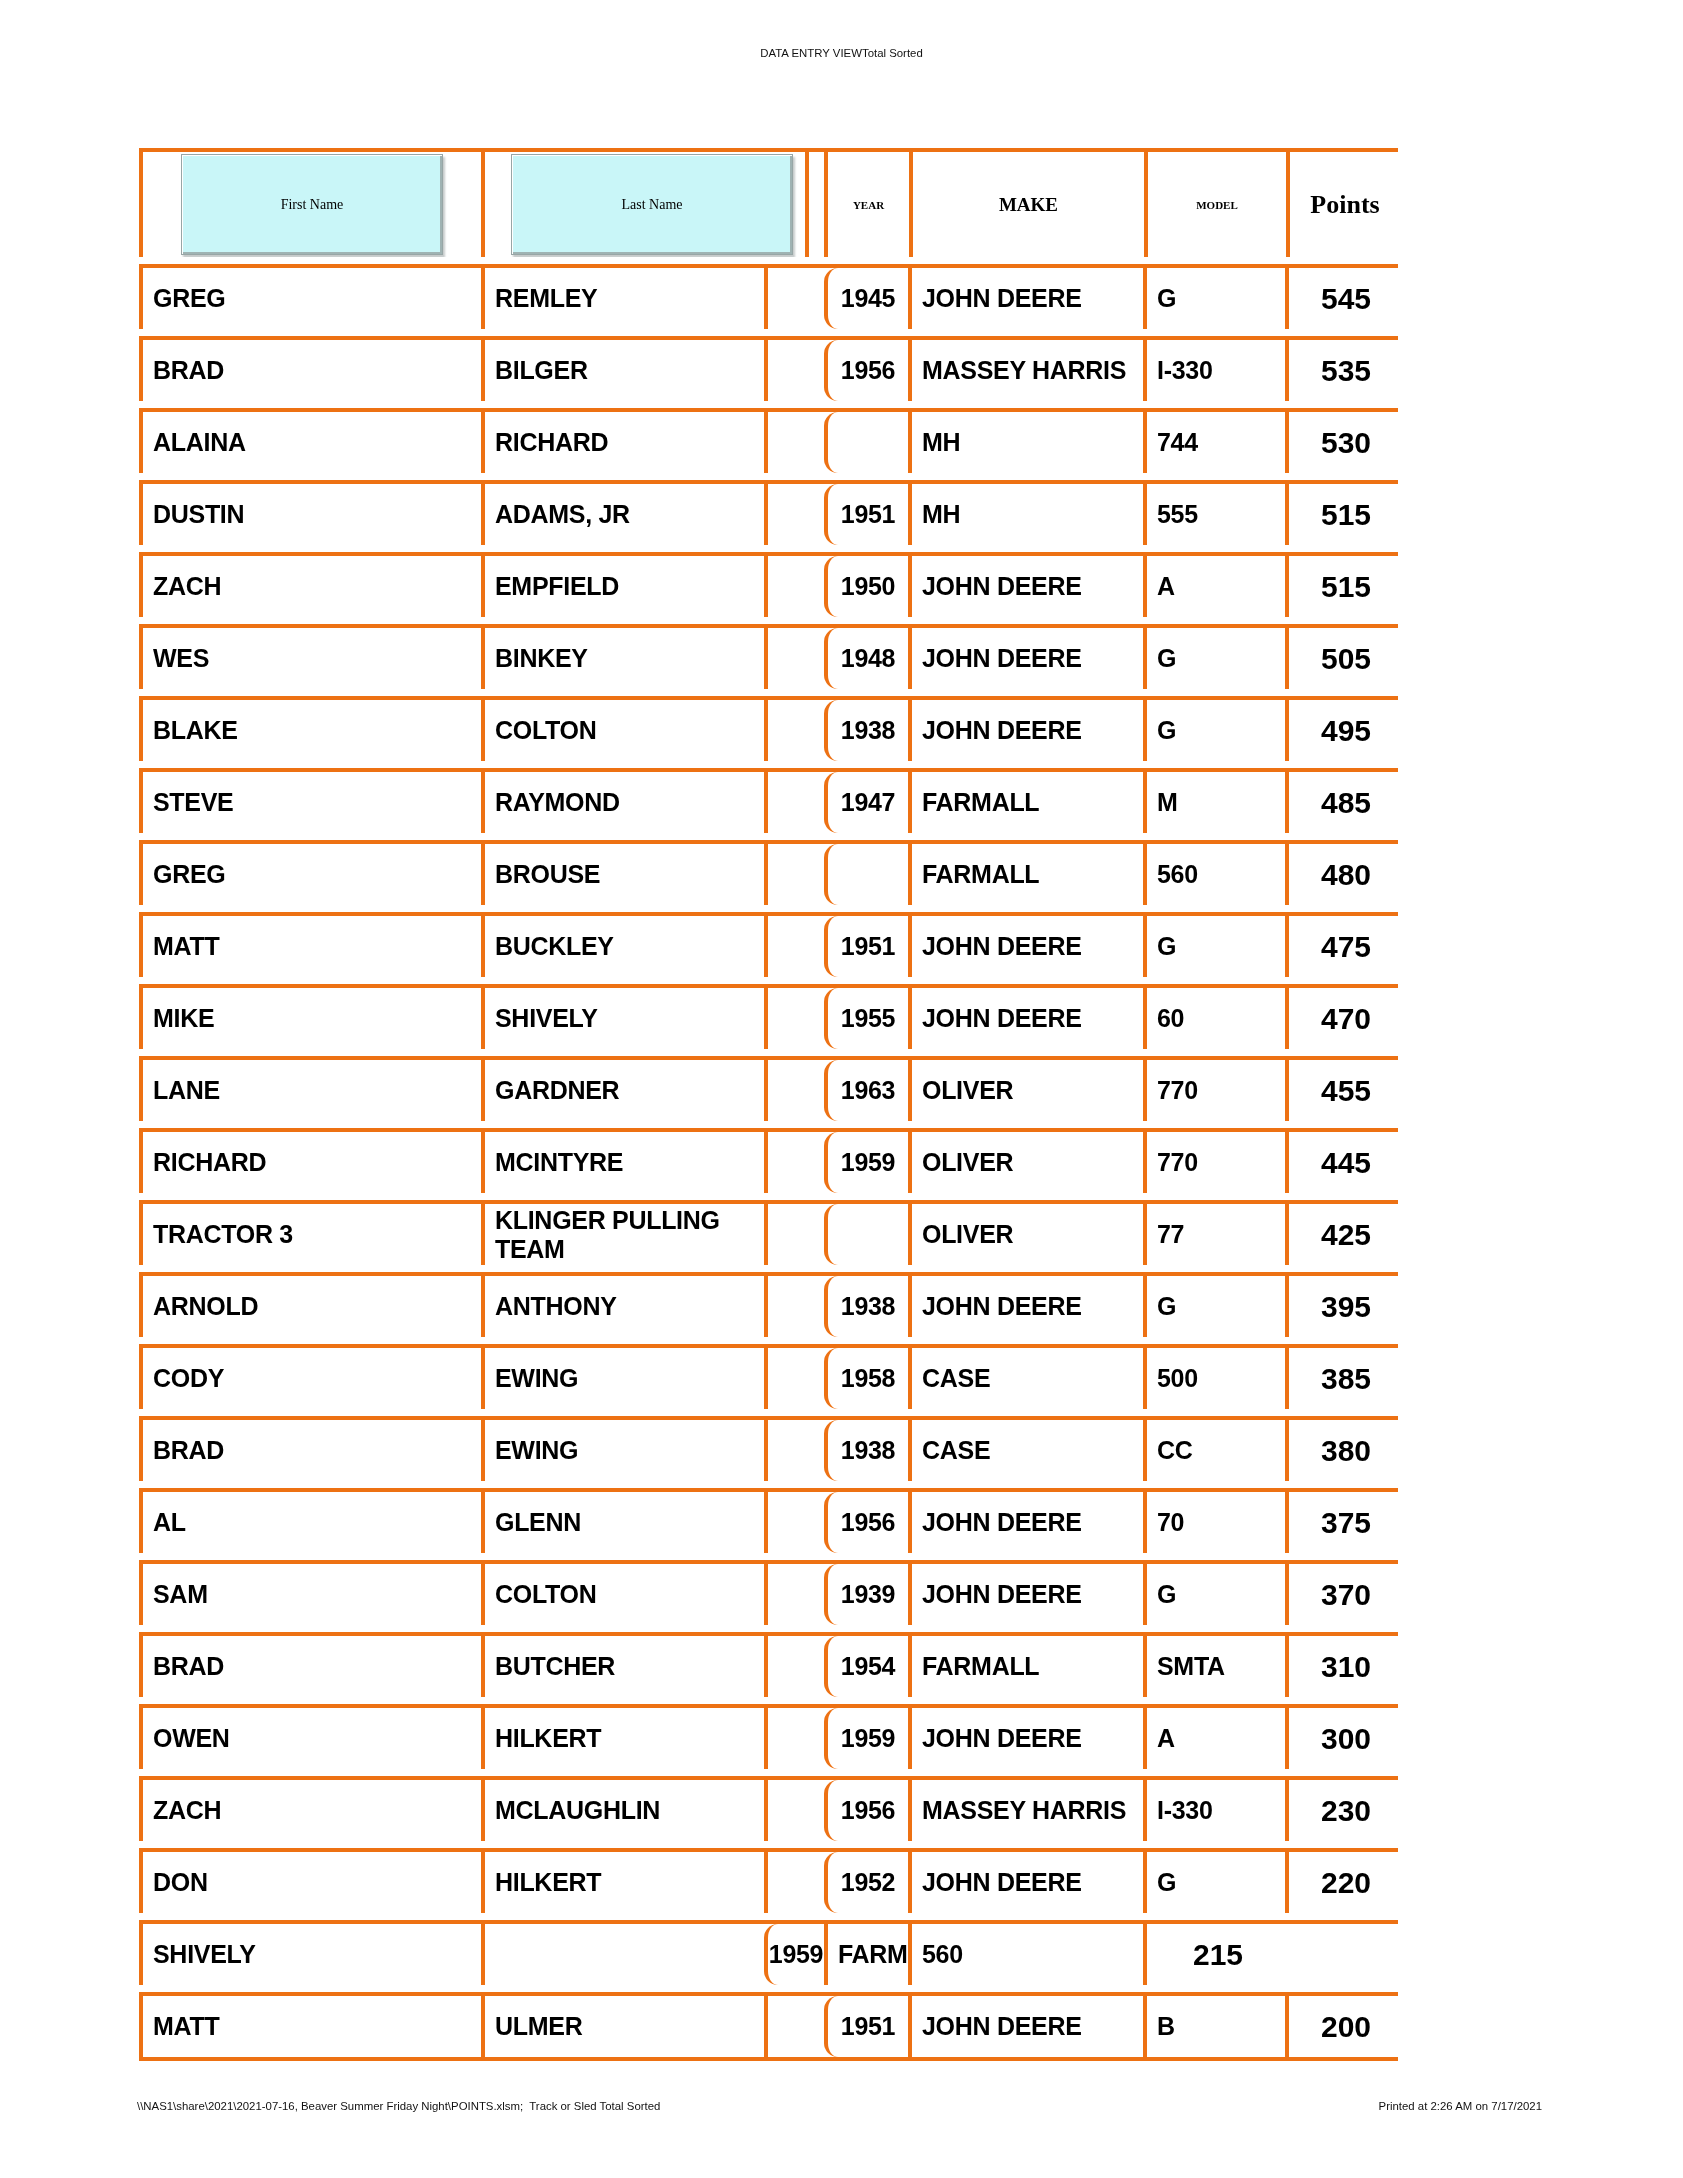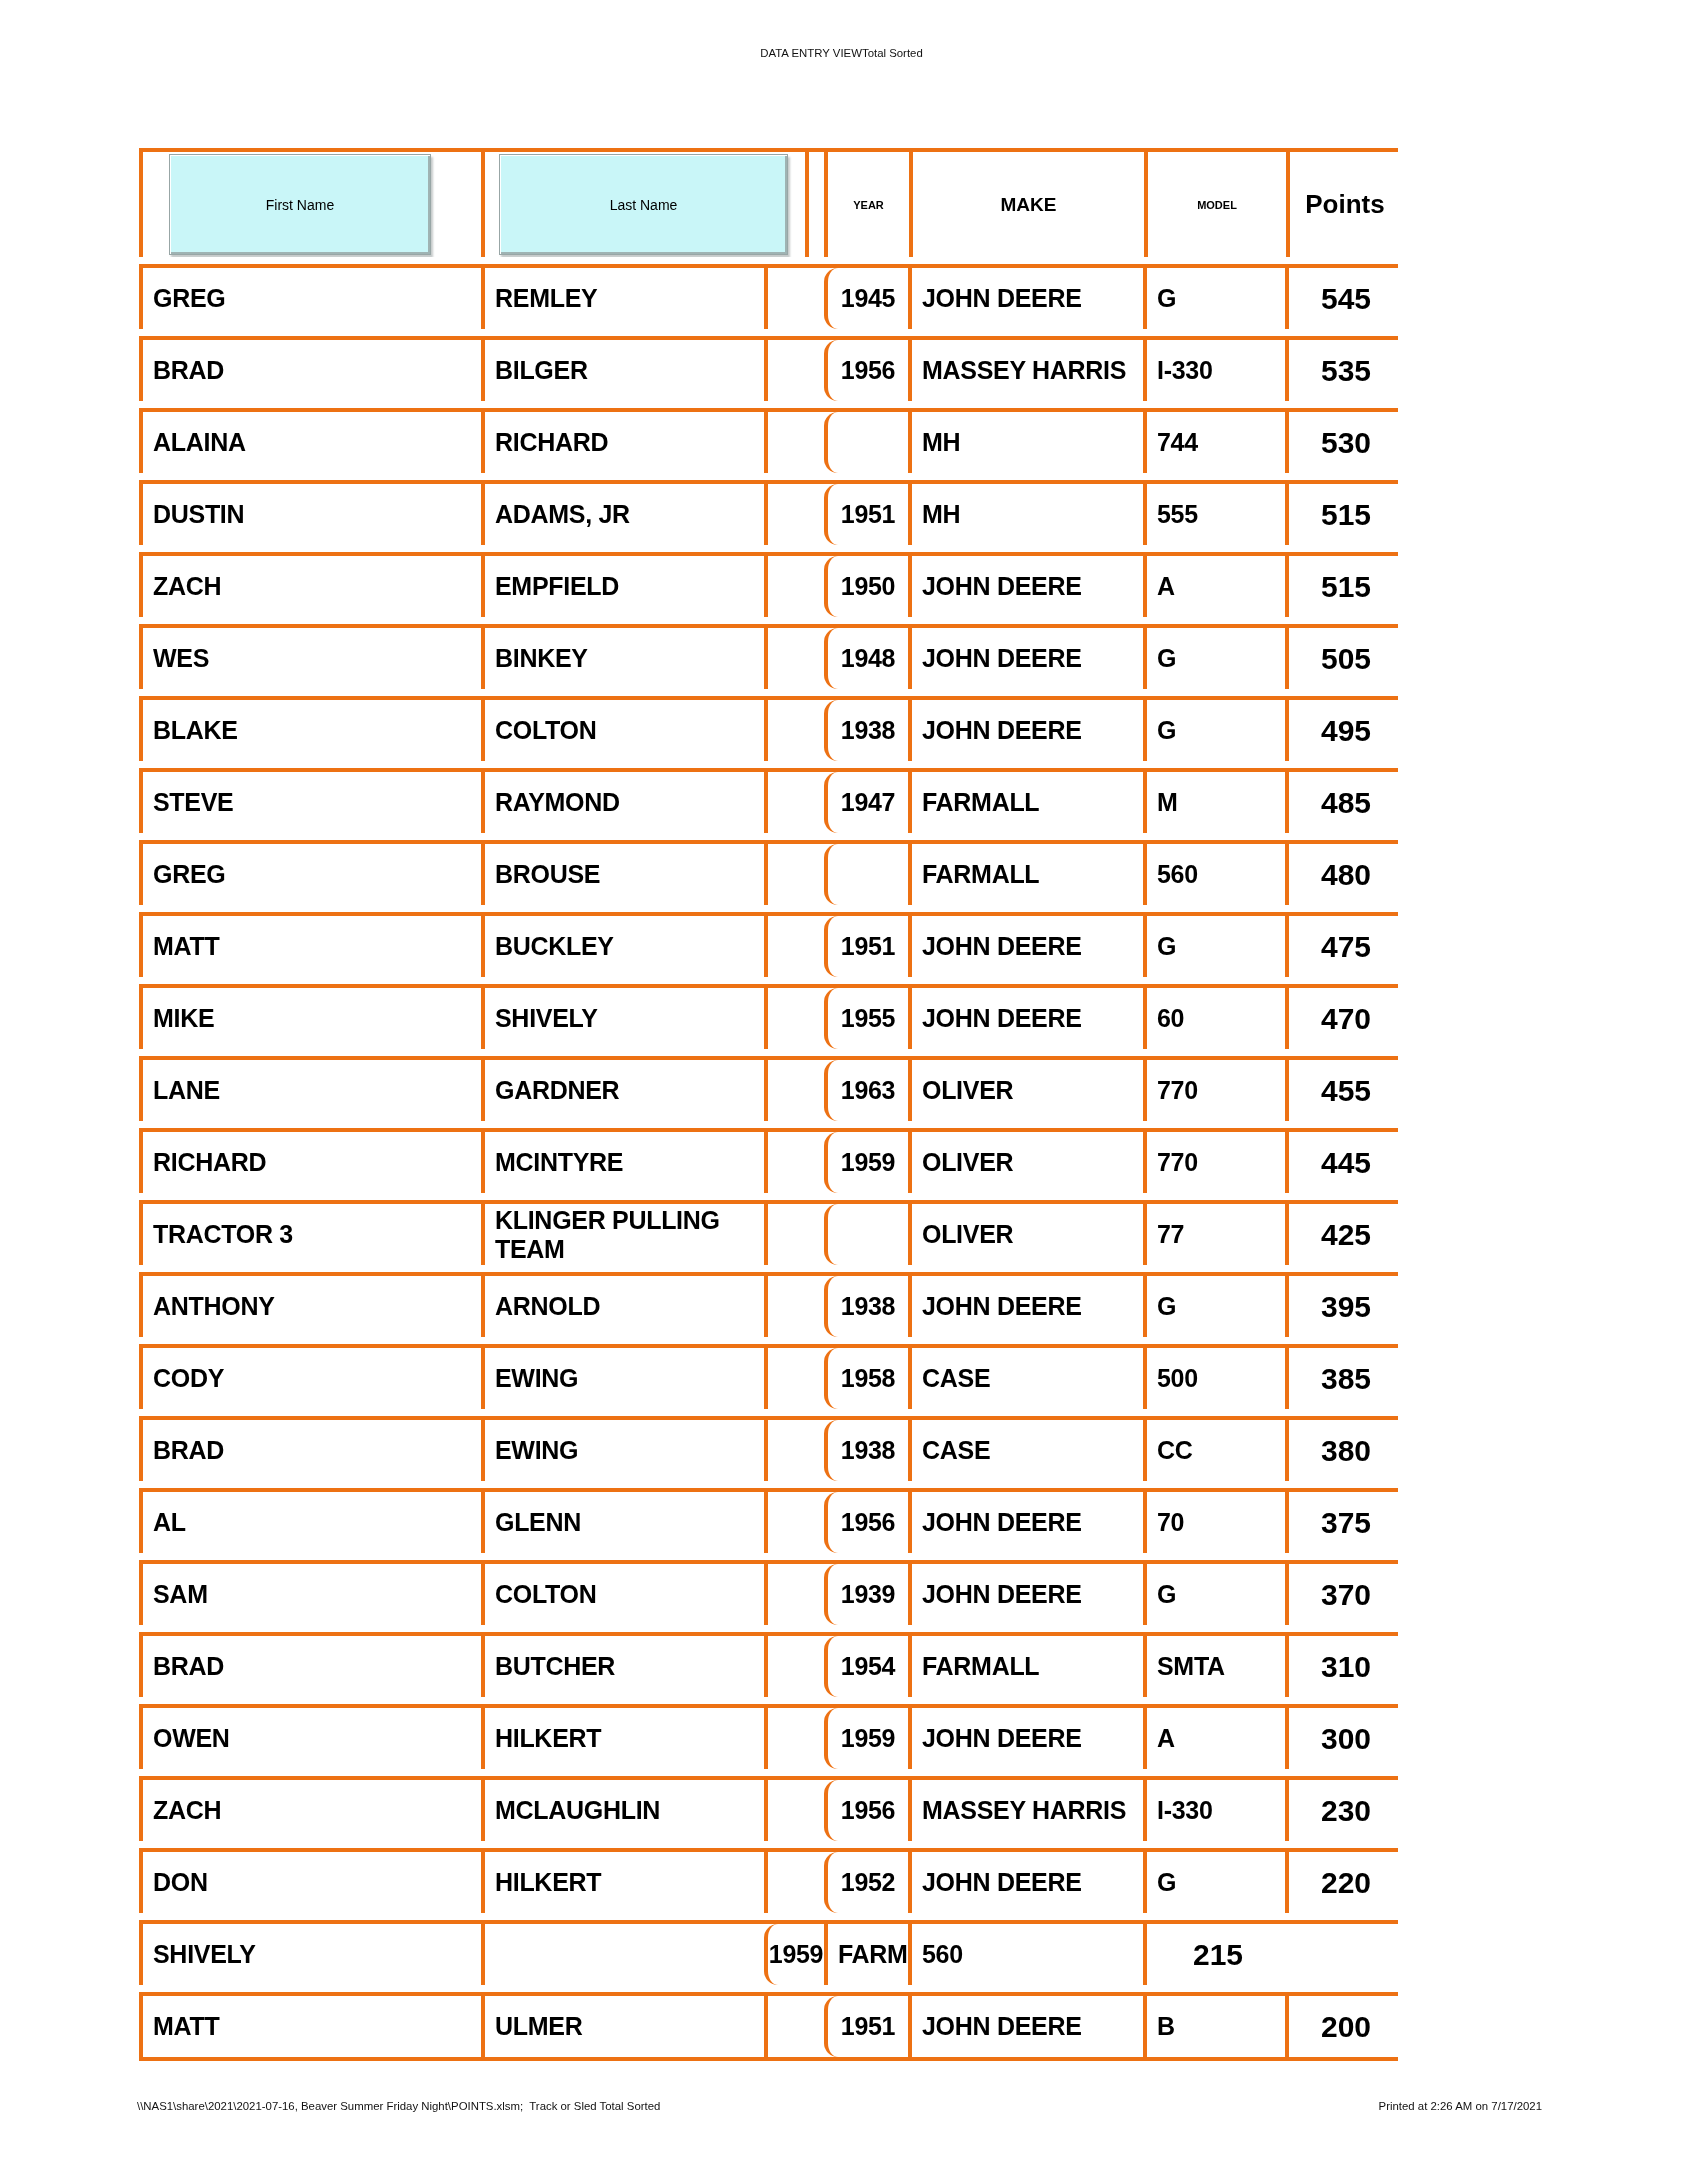--- a/index.html
+++ b/index.html
@@ -45,21 +45,21 @@
     font-weight:700;
     font-size:25px;
     letter-spacing:-0.3px;
     padding-left:10px;
   }
   .row.data .cell.c-year  { justify-content:center; padding-left:0;border-radius:14px; }
   .row.data .cell.c-points{ justify-content:center; padding-left:4px; font-size:30px; letter-spacing:0; }
   .row.data .cell.c-spacer{ padding-left:0; }
 
   
-  .row.head .cell { justify-content:center; padding:0; }
+  .row.head .cell { justify-content:center; padding:12px;font-family:Liberation Serif, serif; }
   .hdr-small { font-size:11px; font-weight:700; letter-spacing:0; }
   .hdr-make  { font-size:19px; font-weight:700; }
   .hdr-points{ font-size:26px; font-weight:700; }
 
   .name-btn-cell { justify-content:flex-start !important; }
   .sort-btn {
     height:99px;
     background:#C9F6F8;
     border:1px solid #98a6a6;
     box-shadow: inset 1px 1px 0 #ffffff, inset -2px -2px 0 #9FB3B3, 2px 3px 2px #c6cbcb;
@@ -238,22 +238,22 @@
     <div class="cell c-first">TRACTOR 3</div>
     <div class="cell c-last">KLINGER PULLING TEAM</div>
     <div class="cell c-spacer"></div>
     <div class="cell c-year"></div>
     <div class="cell c-make">OLIVER</div>
     <div class="cell c-model">77</div>
     <div class="cell c-points">425</div>
   </div>
 
   <div class="row data">
+    <div class="cell c-last">ARNOLD</div>
     <div class="cell c-first">ANTHONY</div>
-    <div class="cell c-last">ARNOLD</div>
     <div class="cell c-spacer"></div>
     <div class="cell c-year">1938</div>
     <div class="cell c-make">JOHN DEERE</div>
     <div class="cell c-model">G</div>
     <div class="cell c-points">395</div>
   </div>
 
   <div class="row data">
     <div class="cell c-first">CODY</div>
     <div class="cell c-last">EWING</div>

